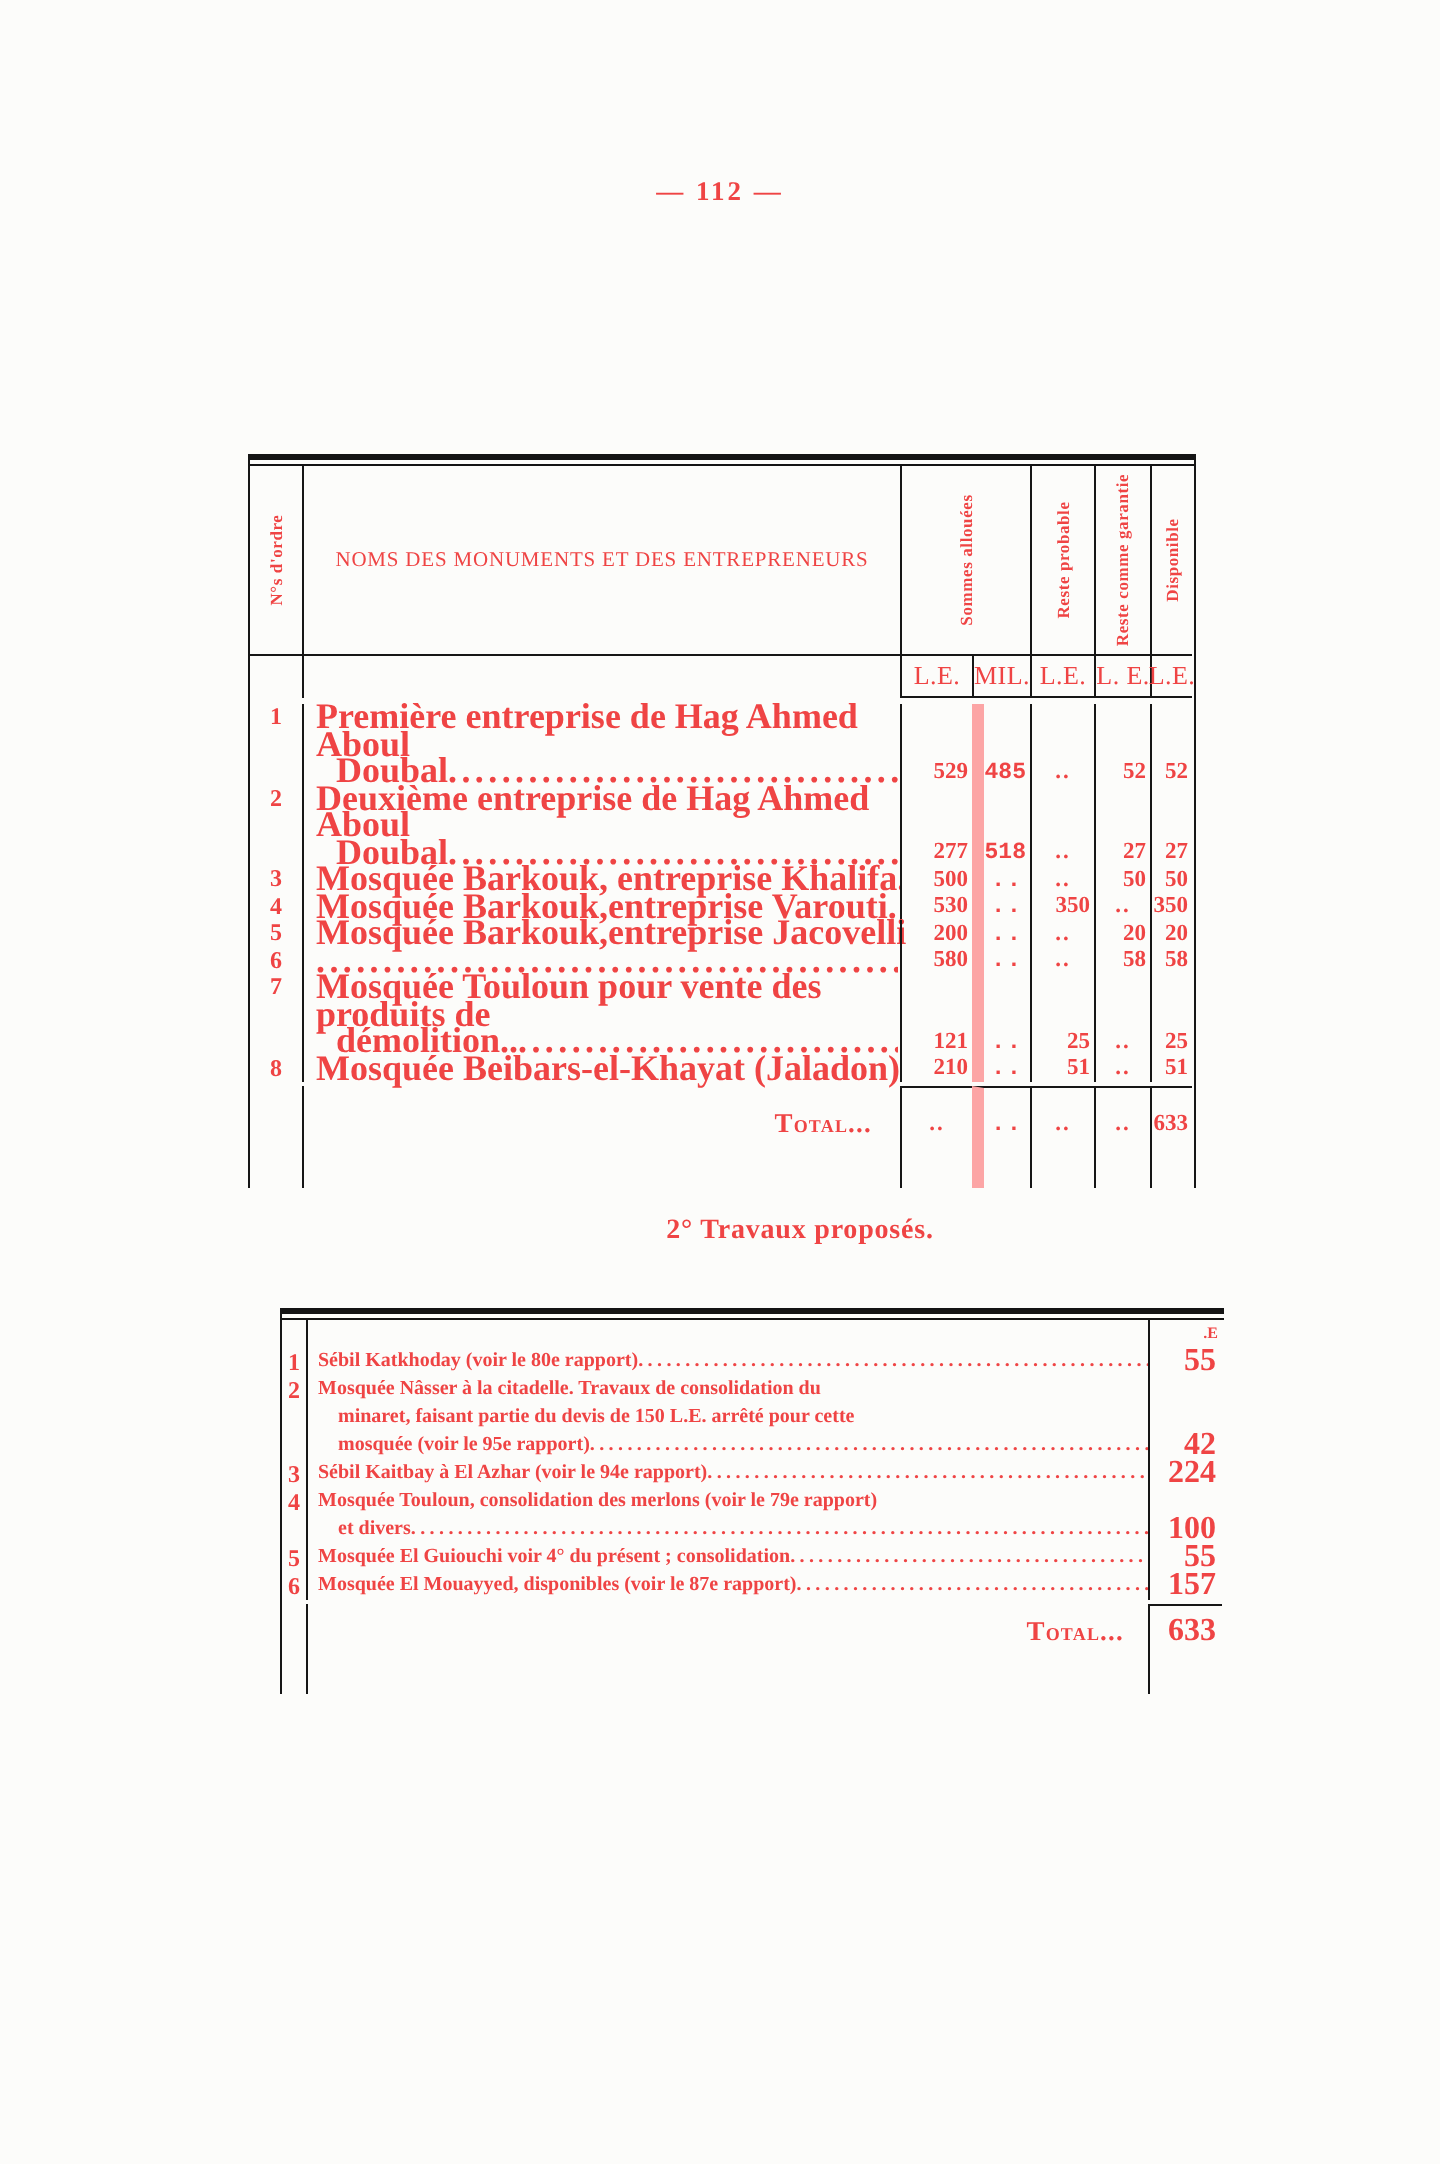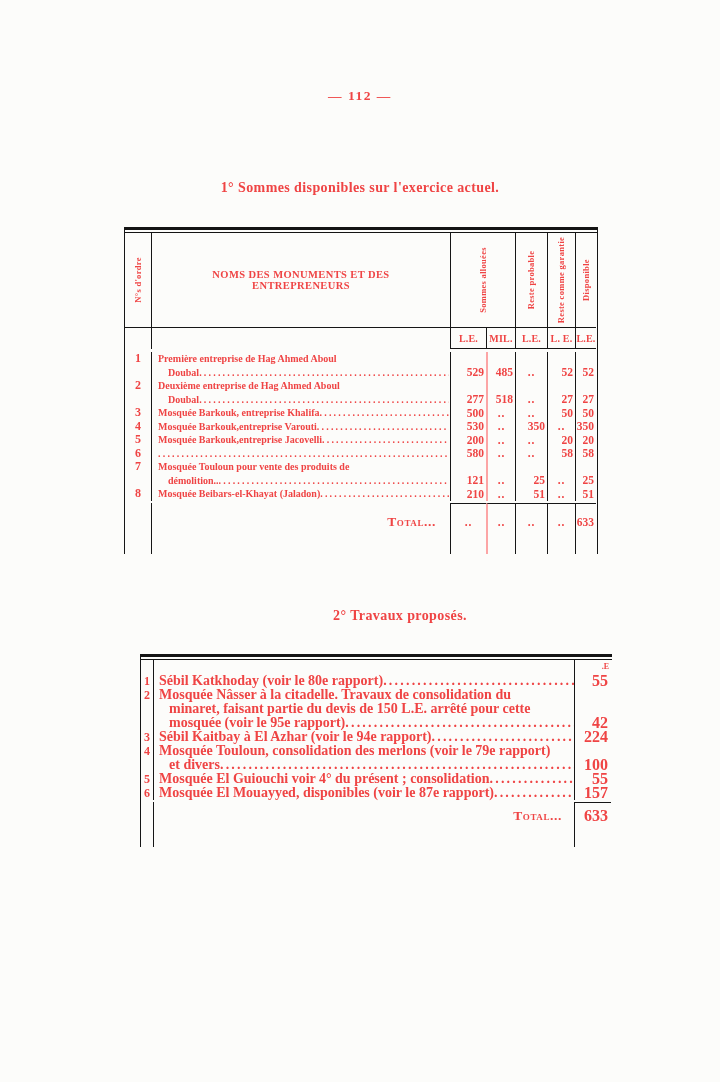--- a/index.html
+++ b/index.html
@@ -23,52 +23,52 @@
   .rowA { height:95px; }
   .rowA > div { border-bottom:1.5px solid #161616; }
   .rowB { height:21px; }
 
   .vtxt { display:flex; align-items:center; justify-content:center; overflow:visible; }
   .vtxt > span { transform:rotate(-90deg); white-space:nowrap;
                  font-size:8.5px; font-weight:bold; letter-spacing:.3px; }
 
   .h-ord   { flex:none; width:27px;  border-right:1.5px solid #161616; }
   .h-name  { flex:none; width:298px; display:flex; align-items:center; justify-content:center;
-             text-align:center; font-size:10.5px; font-weight:bold; letter-spacing:.4px; padding:0 14px; }
+             text-align:center; font-size:10.5px; font-weight:normal; letter-spacing:.4px; padding:0 14px; }
   .h-som   { flex:none; width:65px; border-left:1.5px solid #161616; }
   .h-res   { flex:none; width:32px; border-left:1.5px solid #161616; }
   .h-gar   { flex:none; width:28px; border-left:1.5px solid #161616; }
   .h-dis   { flex:none; width:21px; border-left:1.5px solid #161616; }
 
   .s-ord  { flex:none; width:27px; border-right:1.5px solid #161616; }
   .s-name { flex:none; width:298px; }
   .sc { display:flex; align-items:center; justify-content:center;
-        font-size:10px; font-weight:bold; border-bottom:1.5px solid #161616; letter-spacing:.2px; }
+        font-size:13px; font-weight:normal; border-bottom:1.5px solid #161616; letter-spacing:.2px; }
   .s0 { flex:none; width:36px; border-left:1.5px solid #161616; }
   .s1 { flex:none; width:29px; border-left:1px solid #161616; }
   .s2 { flex:none; width:32px; border-left:1.5px solid #161616; }
   .s3 { flex:none; width:28px; border-left:1.5px solid #161616; }
   .s4 { flex:none; width:21px; border-left:1.5px solid #161616; }
 
   .t1body { padding-top:3px; }
   .t1row { display:flex; align-items:stretch; }
   .c-ord { flex:none; width:27px; border-right:1.5px solid #161616;
            display:flex; justify-content:center; align-items:flex-start;
            font-size:12px; font-weight:bold; line-height:13.5px; }
-  .c-name { flex:none; width:298px; font-size:10px; font-weight:bold;
+  .c-name { flex:none; width:298px; font-size:18px; font-weight:bold;
             line-height:13.5px; padding:0 1px 0 6px; }
   .line.cont { padding-left:10px; }
   .line.last { display:flex; }
   .line .txt { flex:none; white-space:nowrap; }
   .dots { flex:1 1 auto; overflow:hidden; white-space:nowrap; letter-spacing:2.2px; }
   .c-num { flex:none; display:flex; align-items:flex-end; justify-content:flex-end;
            font-size:11.5px; font-weight:bold; line-height:13px; padding-right:2px; }
   .c-num.dd { justify-content:center; padding-right:0; letter-spacing:1px; }
   .n0 { width:36px; border-left:1.5px solid #161616; }
-  .n1 { width:29px; border-left:2px solid #fca5a5; }
+  .n1 { width:29px; border-left:6px solid #fca5a5;font-family:Liberation Mono, monospace; }
   .n2 { width:32px; border-left:1.5px solid #161616; }
   .n3 { width:28px; border-left:1.5px solid #161616; }
   .n4 { width:21px; border-left:1.5px solid #161616; }
 
   .trow { display:flex; align-items:stretch; height:38px; margin-top:2px; }
   .trow .c-name { display:flex; justify-content:flex-end; align-items:center;
                   padding-right:14px; font-variant:small-caps; font-size:13.5px; letter-spacing:.6px; }
   .trow .c-num { border-top:1.5px solid #161616; align-items:center; }
   .tail1 { display:flex; align-items:stretch; height:13px; }
 
@@ -77,39 +77,38 @@
   .u-row { display:flex; height:14px; }
   .u-ord  { flex:none; width:13px; border-right:1.5px solid #161616; }
   .u-text { flex:none; width:420px; }
   .u-val  { flex:none; width:37px; border-left:1.5px solid #161616; font-size:8px;
             font-weight:bold; text-align:right; padding:2px 2px 0 0; }
   .t2body {}
   .r2 { display:flex; align-items:stretch; }
   .r-ord { flex:none; width:13px; border-right:1.5px solid #161616;
            display:flex; justify-content:center; align-items:flex-start;
            font-size:12px; font-weight:bold; line-height:14px; }
-  .r-text { flex:none; width:420px; font-size:14px; font-weight:bold;
+  .r-text { flex:none; width:420px; font-size:10px; font-weight:bold;
             line-height:14px; padding-left:5px; }
   .r-val { flex:none; width:37px; border-left:1.5px solid #161616;
            display:flex; align-items:flex-end; justify-content:flex-end;
            font-size:16px; font-weight:bold; line-height:14px; padding-right:3px; }
   .t2total { display:flex; align-items:stretch; height:27px; margin-top:2px; }
   .t2total .r-text { display:flex; justify-content:flex-end; align-items:center;
                      padding-right:12px; font-variant:small-caps; font-size:13.5px; letter-spacing:.6px; }
   .t2total .r-val { border-top:1.5px solid #161616; align-items:center; }
   .tail2 { display:flex; align-items:stretch; height:18px; }
 </style>
 </head>
 <body>
 
 <div class="page">
 
   <div class="pageno">— 112 —</div>
 
-  <div class="h1">1° Sommes disponibles sur l'exercice actuel.</div>
 
   <div class="t1">
     <div class="rule2"></div>
 
     <div class="frow rowA">
       <div class="h-ord vtxt">
         <span>N°s d'ordre</span>
       </div>
       <div class="h-name">NOMS DES MONUMENTS ET DES ENTREPRENEURS</div>
       <div class="h-som vtxt">

